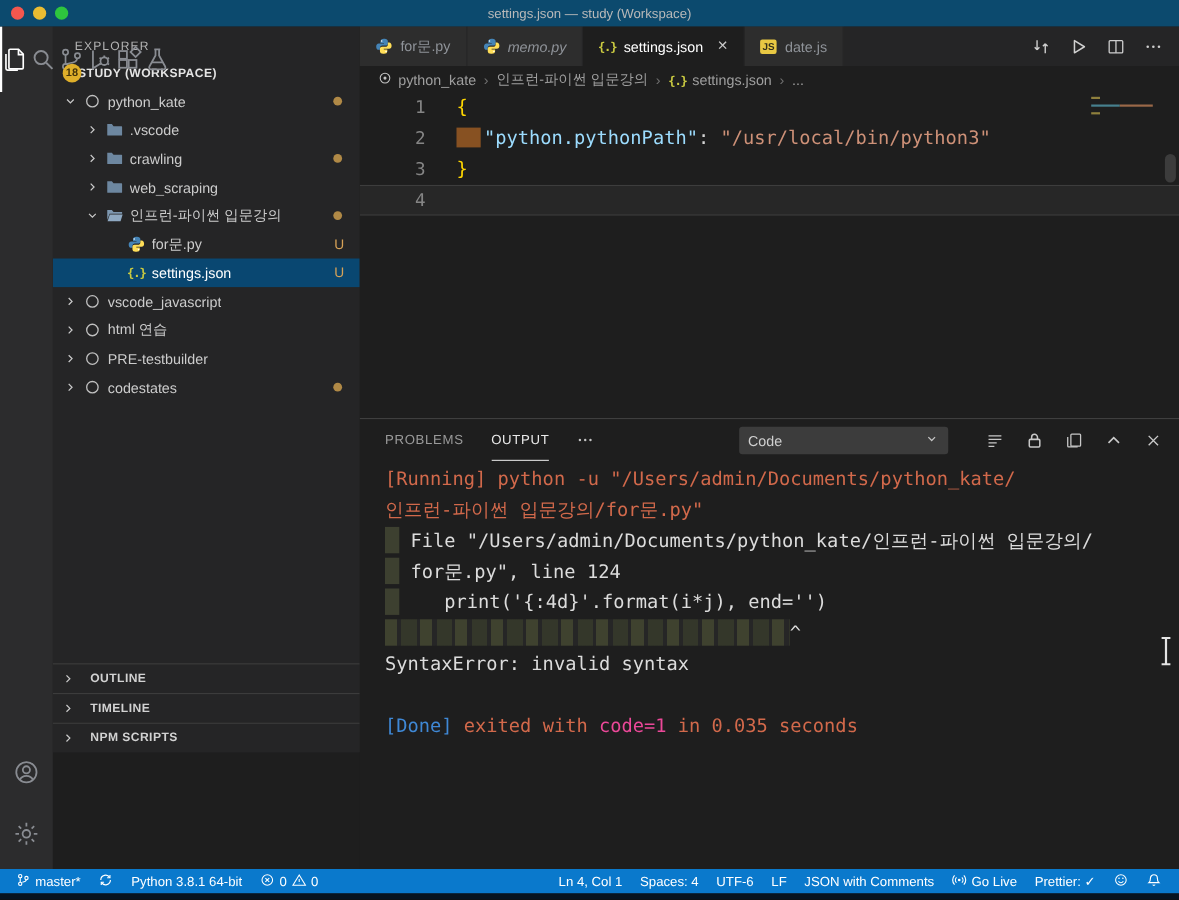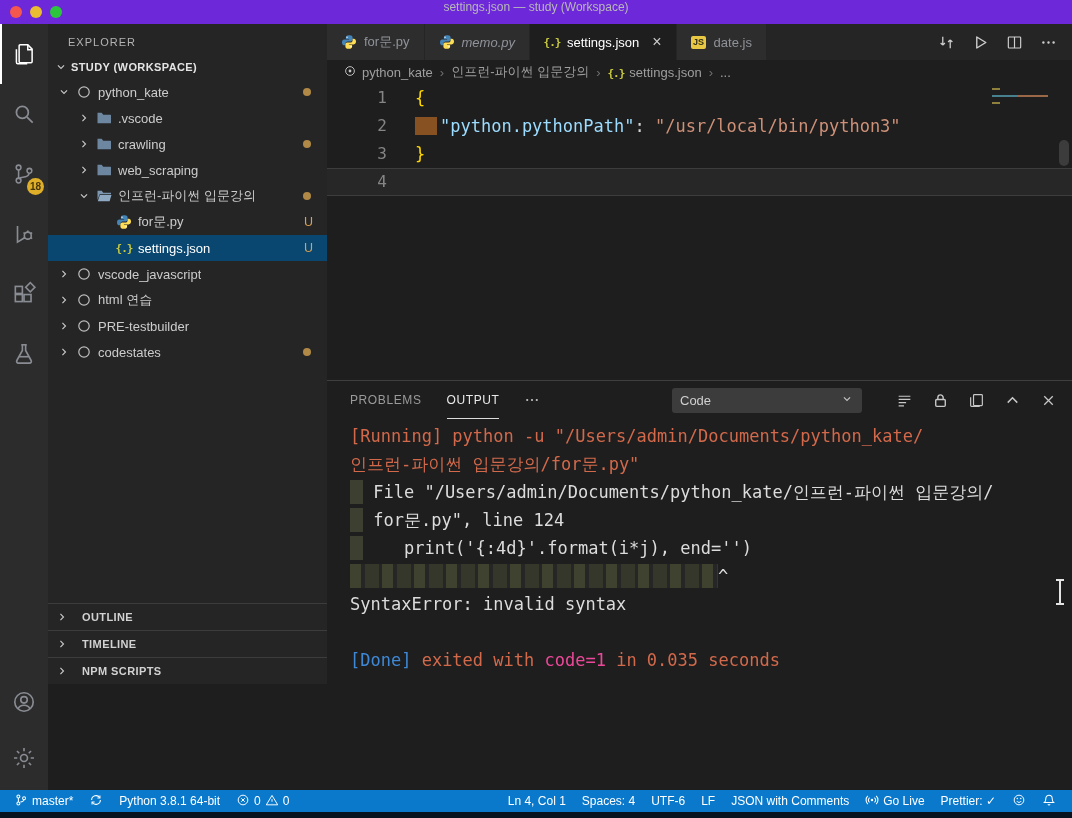--- a/index.html
+++ b/index.html
@@ -1,31 +1,31 @@
 <!DOCTYPE html>
 <html><head>
 <meta charset="utf-8">
 <style>
   *{margin:0;padding:0;box-sizing:border-box;}
   html,body{width:1072px;height:818px;overflow:hidden;background:#000;
     font-family:"Liberation Sans","DejaVu Sans",sans-serif;-webkit-font-smoothing:antialiased;}
   .window{position:relative;width:1072px;height:818px;background:#1e1e1e;overflow:hidden;cursor:default;}
 
   
-  .titlebar{position:absolute;top:0;left:0;width:100%;height:24px;background:#6d28d9;
-    display:flex;align-items:flex-start;justify-content:center;z-index:6;}
+  .titlebar{position:absolute;top:0;left:0;width:100%;height:24px;background:#0c4a6e;
+    display:flex;align-items:center;justify-content:center;z-index:6;}
   .traffic{position:absolute;left:10px;top:6px;display:flex;gap:8px;}
   .traffic span{width:12px;height:12px;border-radius:50%;display:block;}
   .t-red{background:#f4574e;} .t-yellow{background:#e9bc32;} .t-green{background:#2ec53e;}
   .titlebar .title{font-size:12px;color:#b9b9b9;}
 
   
   .activitybar{position:absolute;top:24px;left:0;width:48px;height:766px;background:#2c2c2d;
     display:flex;flex-direction:column;z-index:4;}
-  .ab-top{flex:1;display:flex;flex-direction:column;}
+  .ab-top{flex:1;display:flex;flex-direction:row;}
   .ab-bottom{display:flex;flex-direction:column;padding-bottom:4px;}
   .ab-item{position:relative;height:60px;display:flex;align-items:center;justify-content:center;color:#898c92;}
   .ab-bottom .ab-item{height:56px;}
   .ab-item.active{color:#fff;box-shadow:inset 2px 0 0 #fff;}
   .ab-item svg{width:26px;height:26px;}
   .ab-badge{position:absolute;right:4px;bottom:9px;min-width:17px;height:17px;border-radius:9px;
     color:#46350a;font-size:10px;font-weight:bold;display:flex;align-items:center;justify-content:center;padding:0 3px;}
 
   
   .sidebar{position:absolute;top:24px;left:48px;width:279px;height:660px;background:#252526;color:#cccccc;overflow:hidden;z-index:3;}

